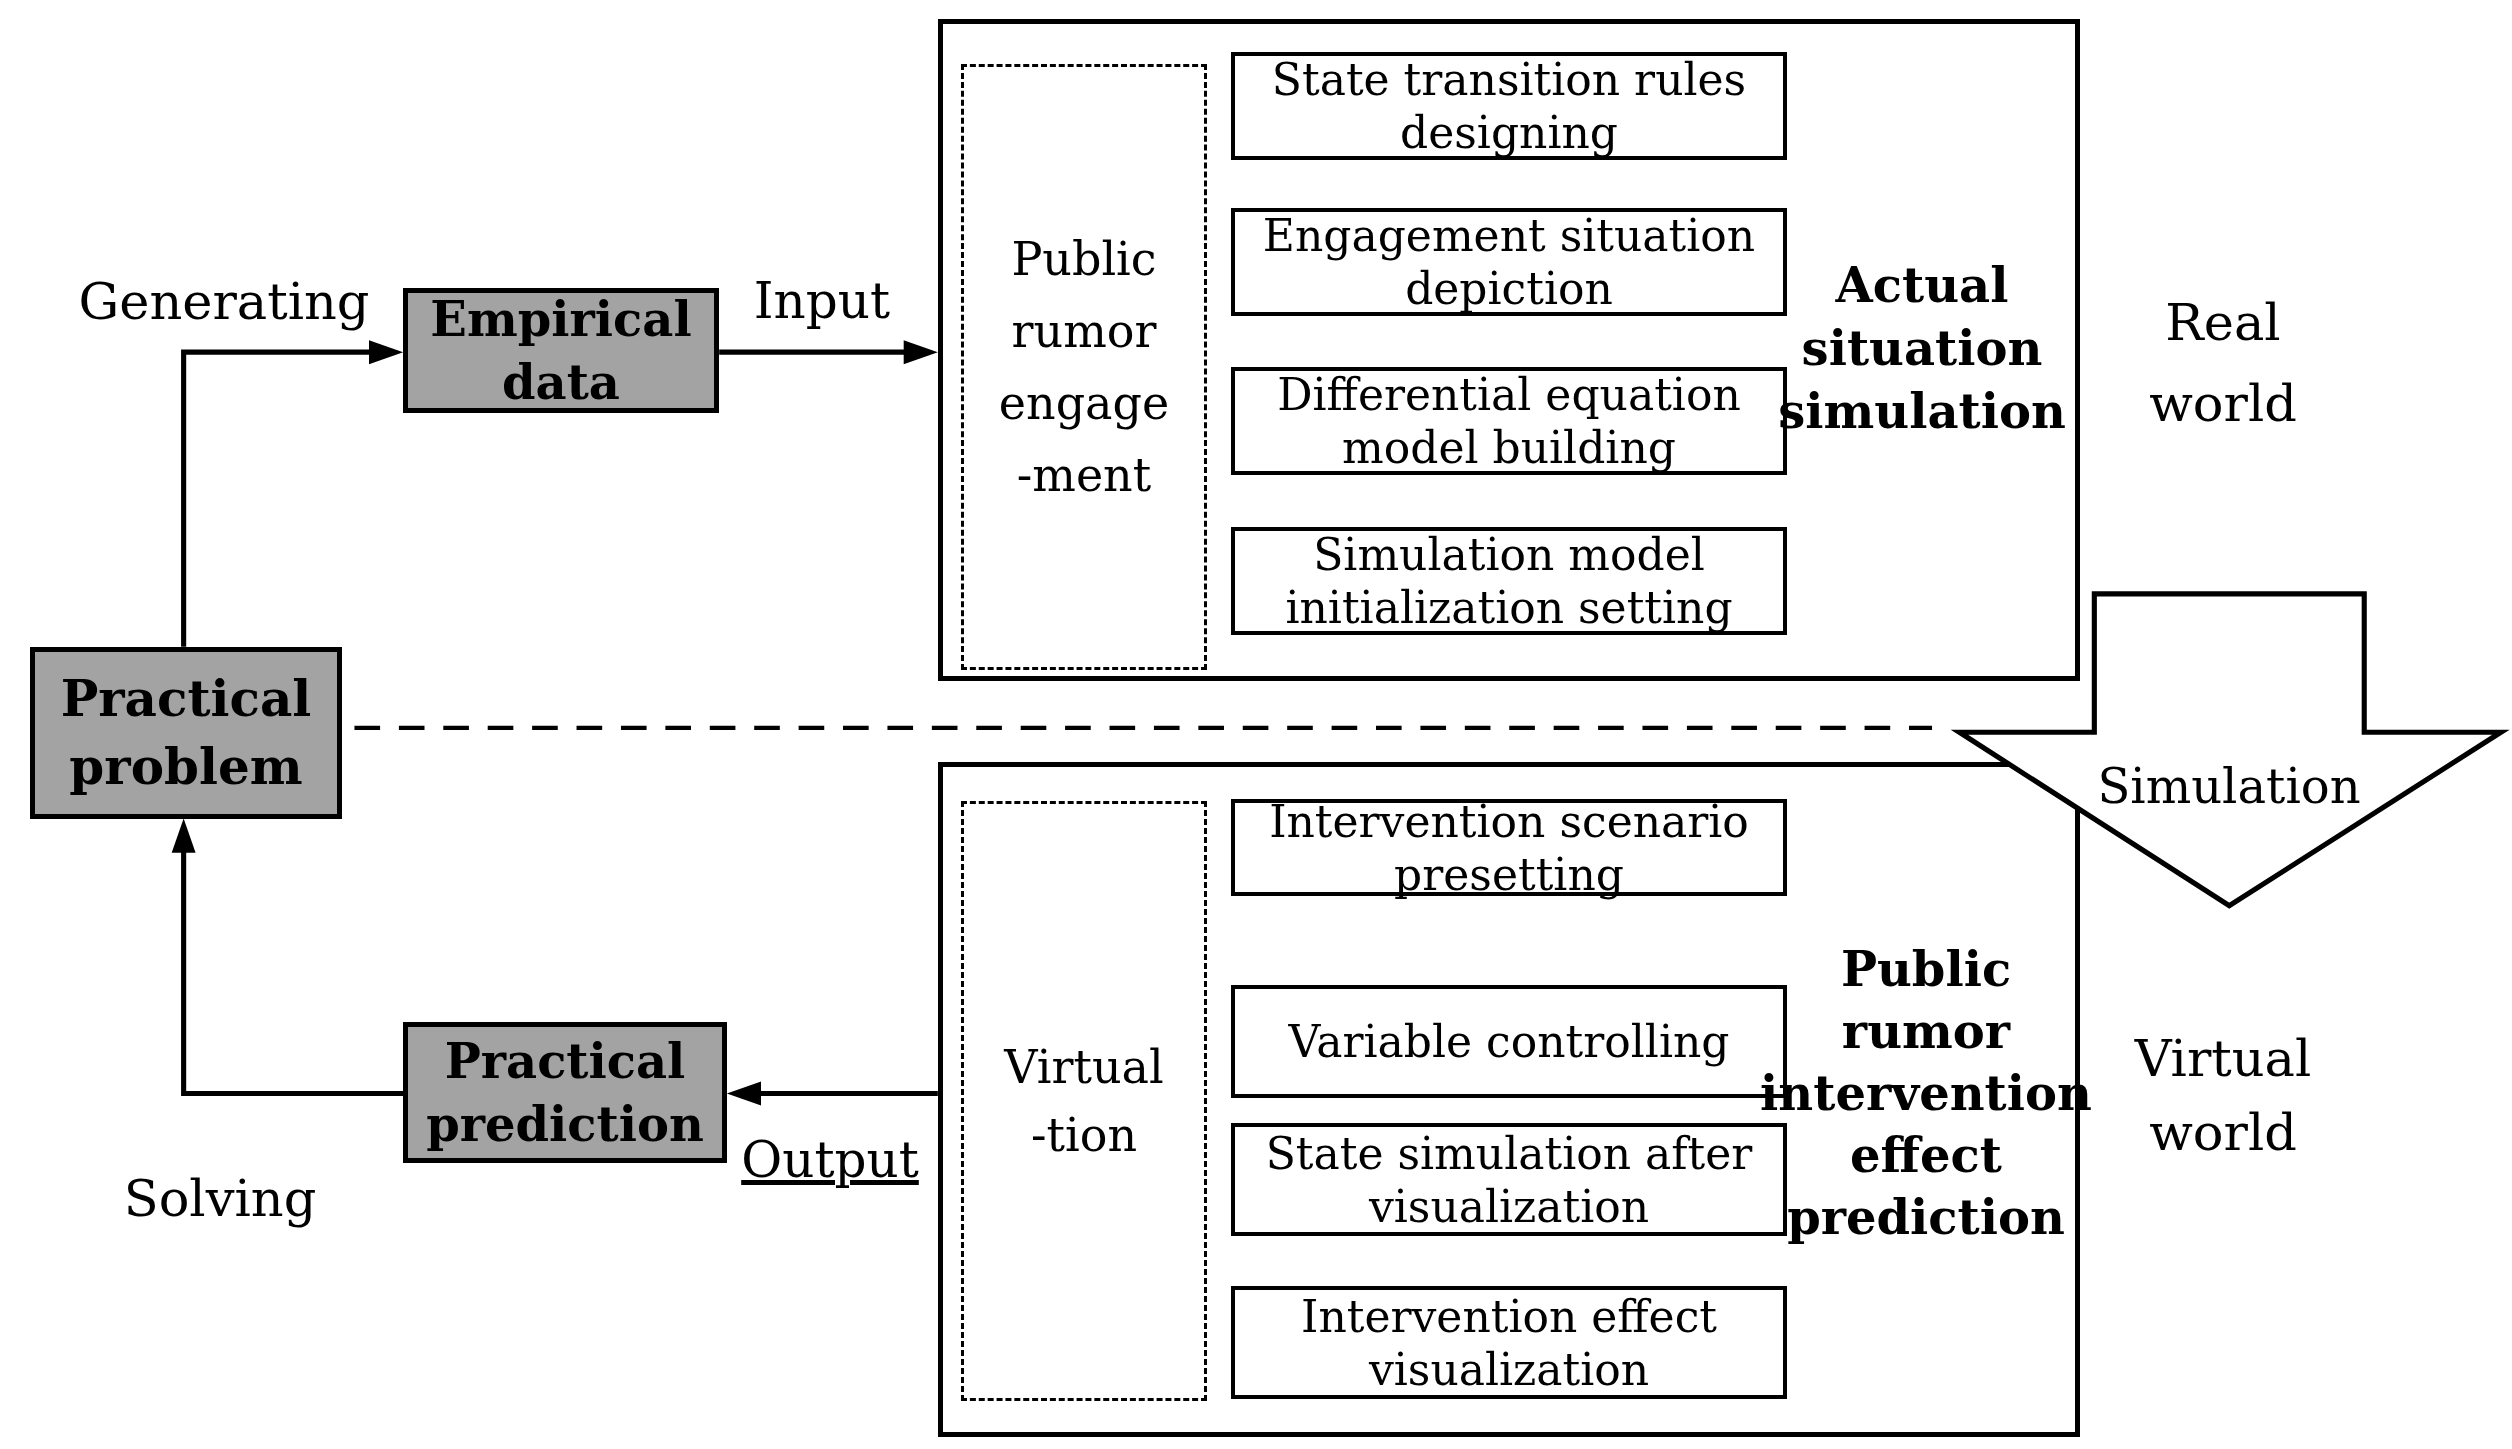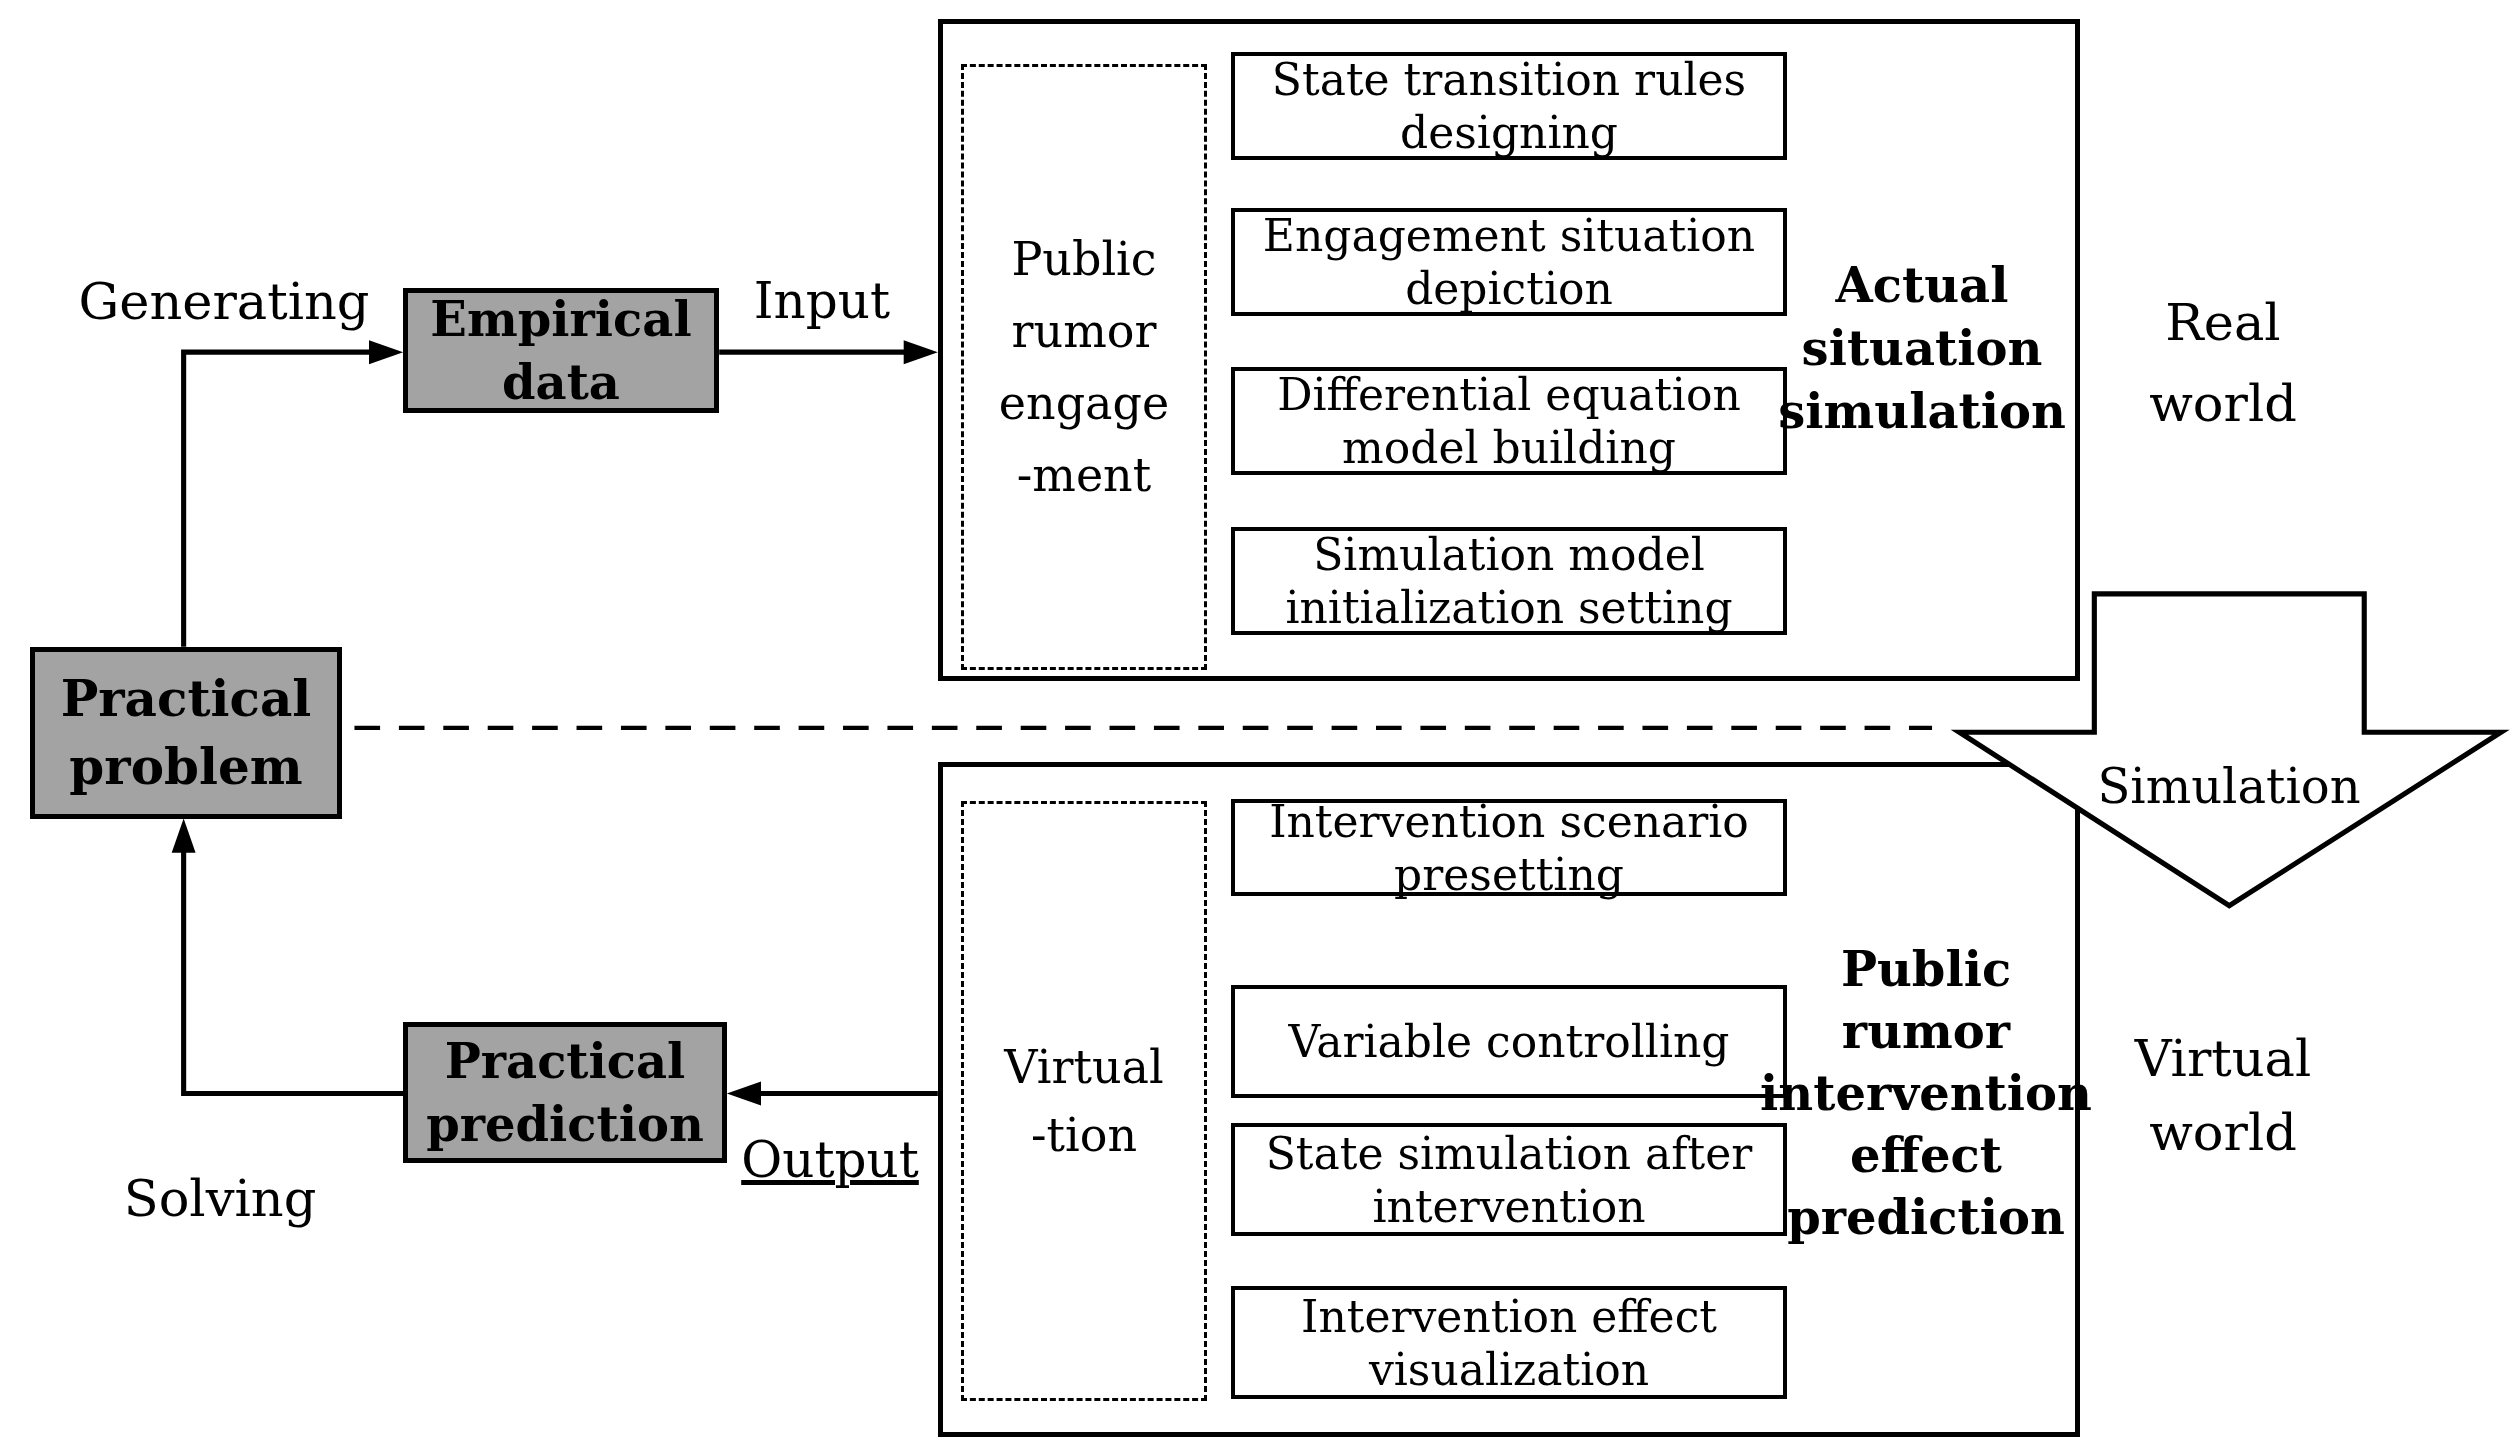--- a/index.html
+++ b/index.html
@@ -88,21 +88,21 @@
 depiction</div>
   <div class="abs step t3 pre">Differential equation
 model building</div>
   <div class="abs step t4 pre">Simulation model
 initialization setting</div>
 
   <div class="abs step b1 pre">Intervention scenario
 presetting</div>
   <div class="abs step b2 pre">Variable controlling</div>
   <div class="abs step b3 pre">State simulation after
-intervention</div>
+visualization</div>
   <div class="abs step b4 pre">Intervention effect
 visualization</div>
 
   <div class="abs node node-practical pre">Practical
 problem</div>
   <div class="abs node node-empirical pre">Empirical
 data</div>
   <div class="abs node node-conclusion pre">Practical
 prediction</div>
 

